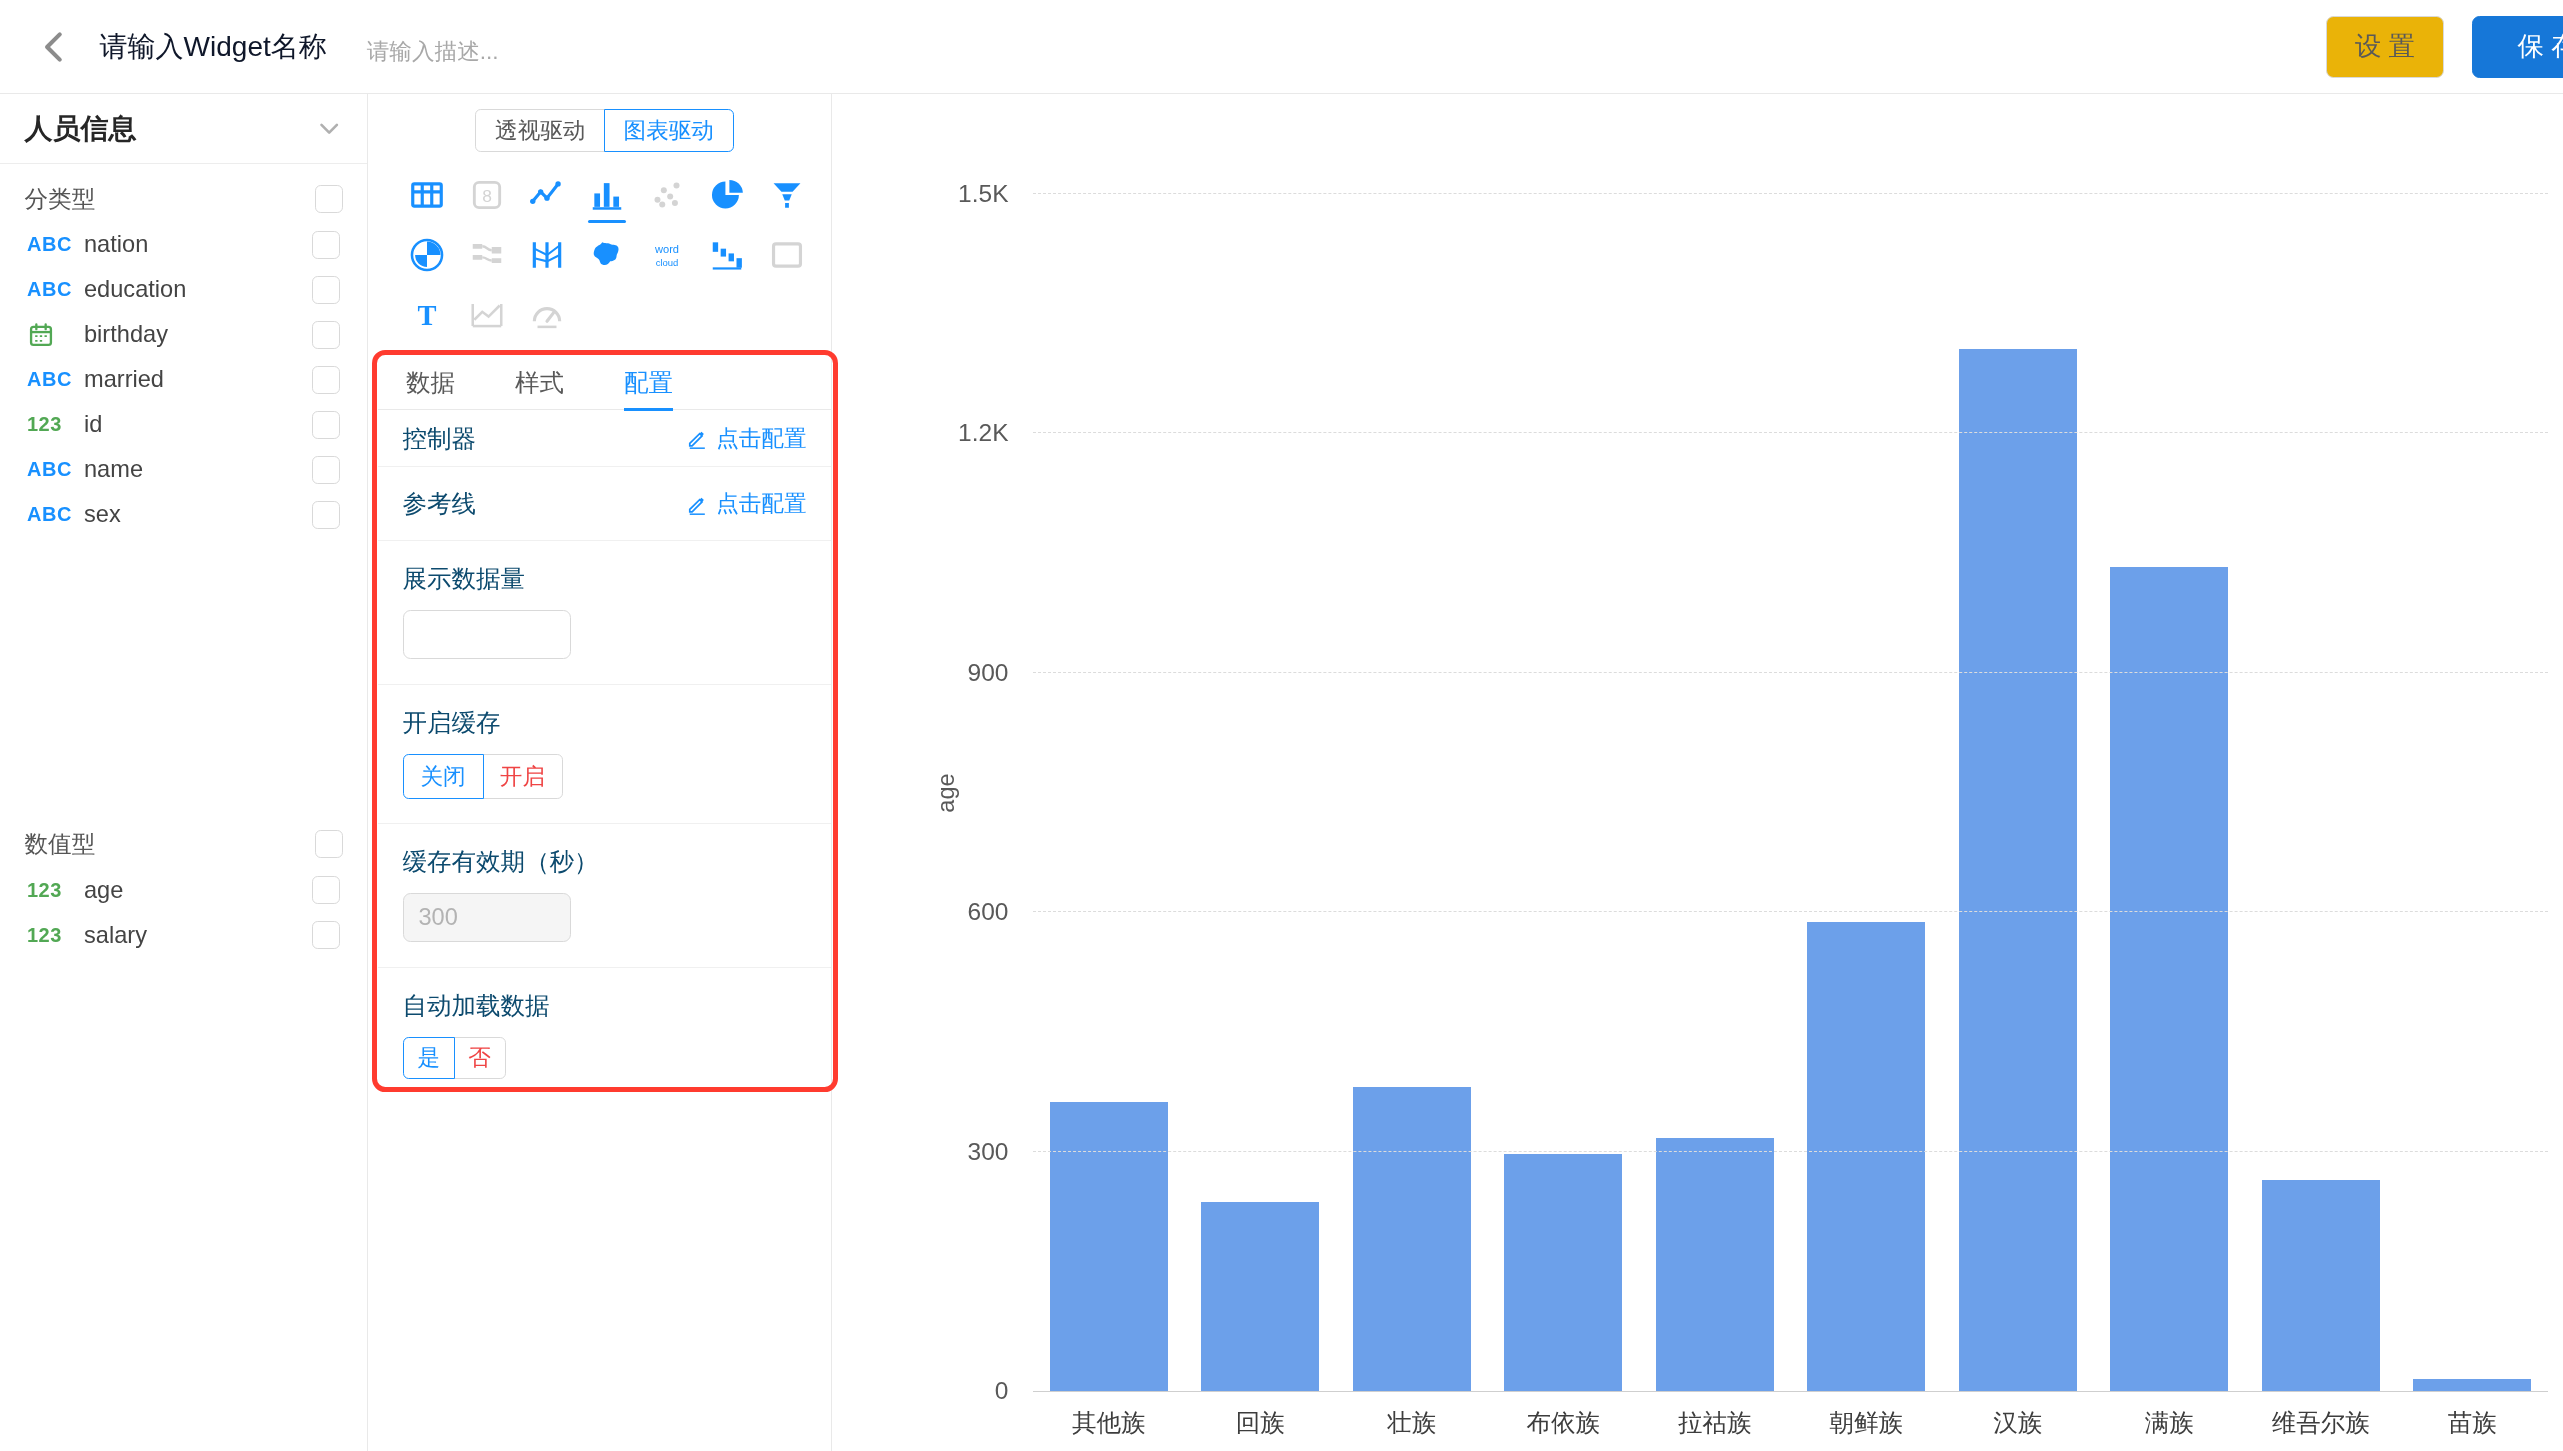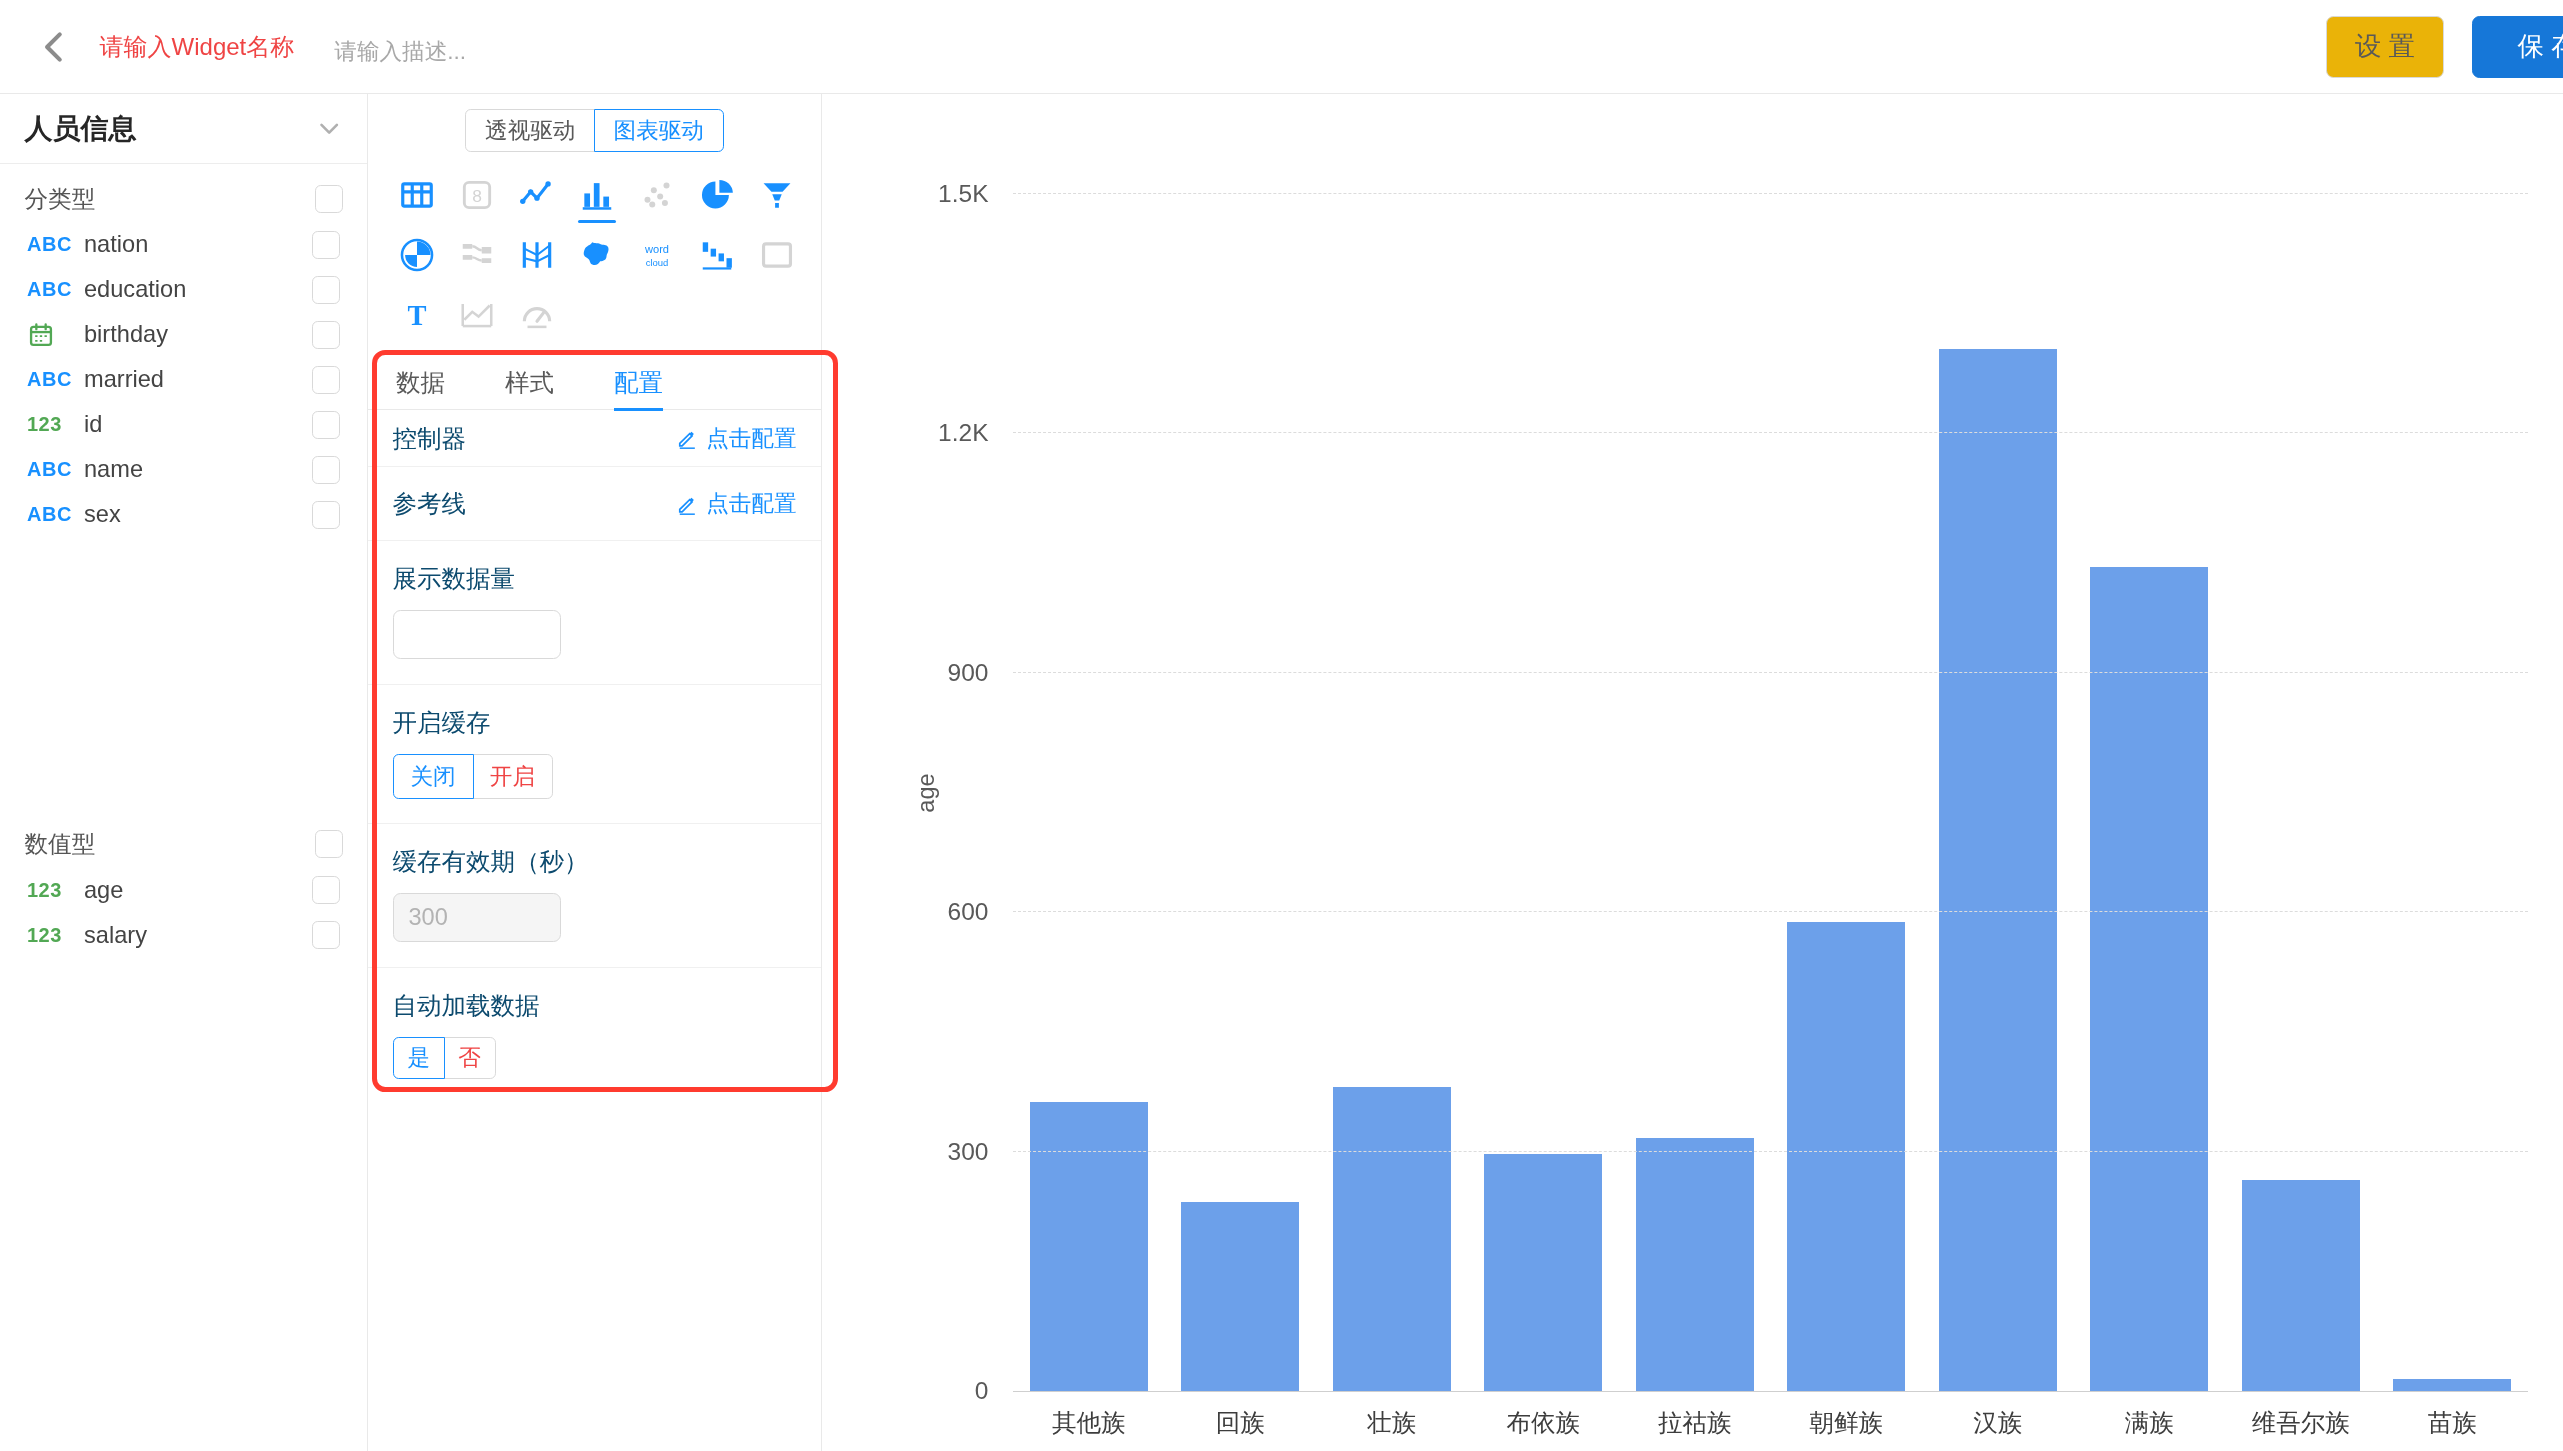--- a/index.html
+++ b/index.html
@@ -5,29 +5,29 @@
   html,body{margin:0;padding:0;background:#fff;}
   .page{position:relative;width:2563px;height:1451px;background:#fff;overflow:hidden;
         font-family:"Liberation Sans","DejaVu Sans",sans-serif;color:#333;}
   .page *{box-sizing:border-box;}
 
   
   .hdr{position:absolute;left:0;top:0;width:100%;height:94px;display:flex;align-items:center;
        padding-left:32px;border-bottom:1.9px solid #e9e9e9;background:#fff;z-index:5;}
   .back{width:45px;height:45px;margin-right:22.6px;color:#8c8c8c;display:flex;align-items:center;justify-content:center;cursor:pointer;}
   .back svg{width:38px;height:38px;}
-  .wtitle{font-size:24px;color:#ef4444;}
+  .wtitle{font-size:28px;color:#0f172a;}
   .wdesc{font-size:22.6px;color:#a8a8a8;margin-left:40px;margin-top:9.4px;}
   .hdr-right{margin-left:auto;display:flex;align-items:center;gap:28px;}
   .btn{height:62px;padding:0 28px;font-size:26.4px;border-radius:7.5px;display:flex;align-items:center;justify-content:center;cursor:pointer;white-space:nowrap;}
   .btn-settings{border:1.9px solid #d9d9d9;color:#595959;background:#eab308;}
   .btn-save{background:var(--saveblue,#1677d8);color:#fff;border:1.9px solid var(--saveblue,#1677d8);min-width:151px;margin-right:-60px;}
 
   
-  .main{position:absolute;top:94px;left:0;right:0;bottom:0;display:flex;}
+  .main{position:absolute;top:94px;left:0;right:0;bottom:0;display:flex;gap:10px;}
 
   
   .sidebar{width:368px;flex:none;border-right:1.9px solid #e9e9e9;background:#fff;overflow:hidden;}
   .source-row{height:70px;display:flex;align-items:center;justify-content:space-between;
               padding:0 24.5px;border-bottom:1.9px solid #ededed;cursor:pointer;}
   .source-name{font-size:28px;color:#262626;font-weight:600;}
   .chev{color:#b0b0b0;display:flex;}
   .chev svg{width:26.4px;height:26.4px;}
   .fsection{padding-top:11.3px;}
   .fsection.gap{margin-top:272px;}

